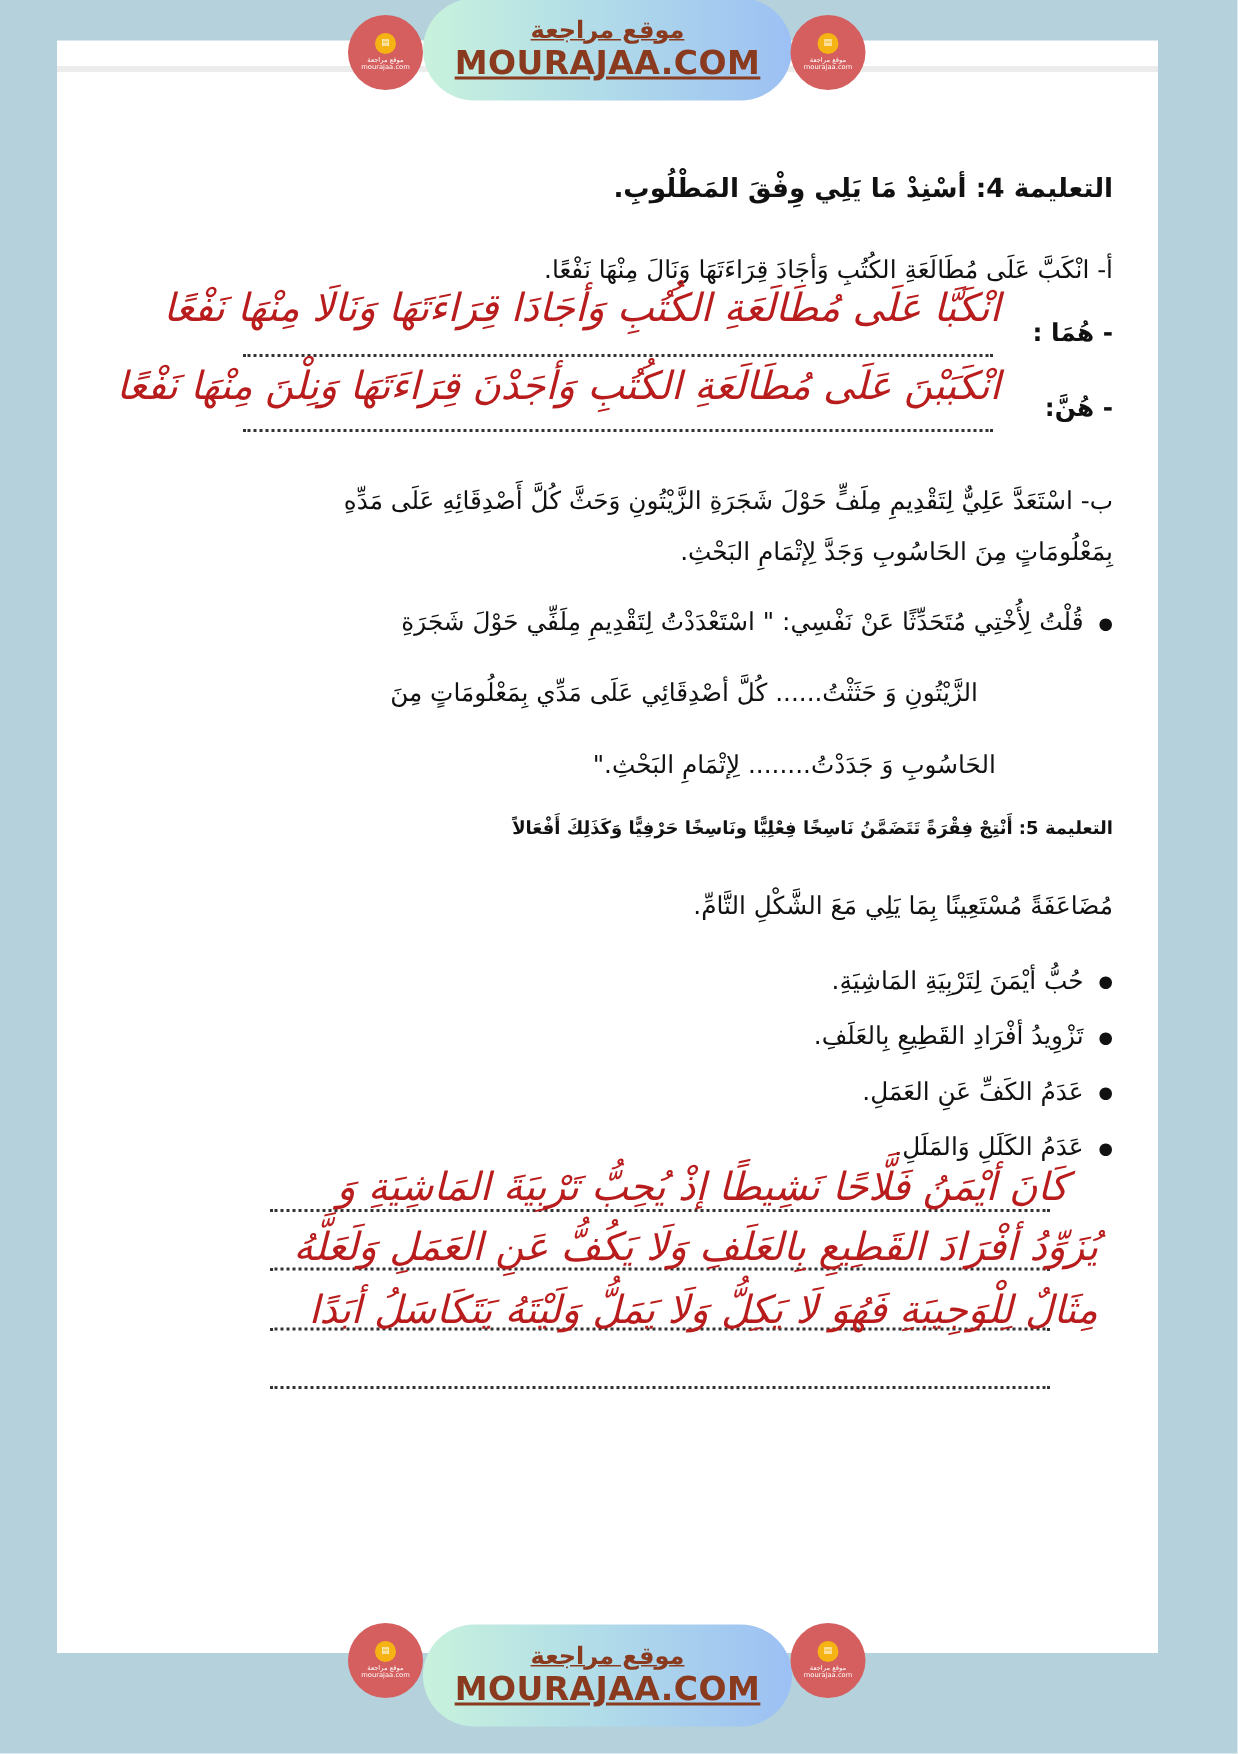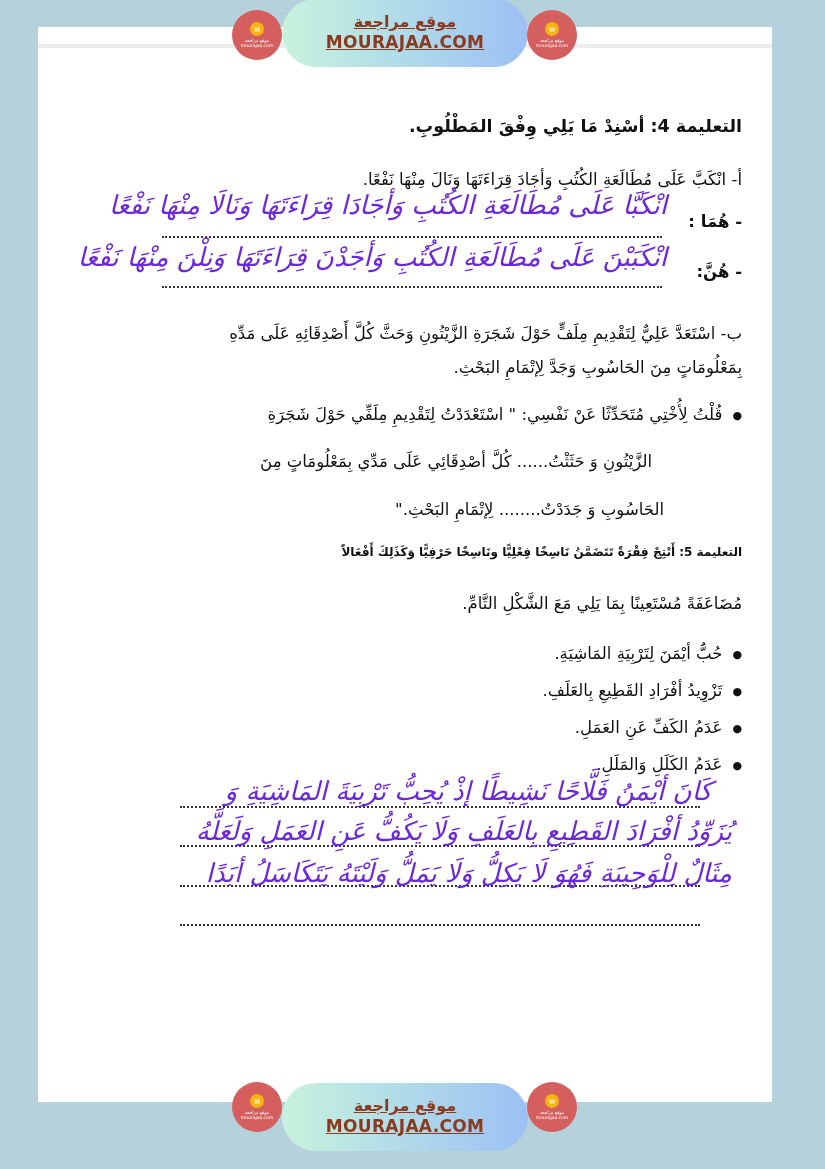--- a/index.html
+++ b/index.html
@@ -24,21 +24,21 @@
     display:flex; flex-direction:column; align-items:center; justify-content:center;
     z-index:5;
   }
   .banner.top { top:-1px; }
   .banner.bottom { top:1083px; }
   .banner .ar, .banner .en {
     color:#8a3a1e; font-weight:bold; text-decoration:underline;
     line-height:1.05;
   }
   .banner .ar { font-size:16px; direction:rtl; }
-  .banner .en { font-size:17px; letter-spacing:0.3px; margin-top:3px; }
+  .banner .en { font-size:22px; letter-spacing:0.3px; margin-top:3px; }
   .badge {
     position:absolute; width:50px; height:50px; border-radius:50%;
     background:#d55e5e; z-index:6;
     display:flex; flex-direction:column; align-items:center; justify-content:center;
   }
   .badge .dot {
     width:14px; height:14px; border-radius:50%; background:#f5b414;
     display:flex; align-items:center; justify-content:center;
     font-size:6px; color:#fff; font-weight:bold;
   }
@@ -52,21 +52,21 @@
   .doc { position:absolute; left:38px; top:0; width:734px; direction:rtl; color:#111; }
   .line {
     position:absolute; right:30px; white-space:nowrap;
     font-family:"DejaVu Sans", sans-serif; font-size:16.5px; font-weight:bold;
   }
   .line.normal { font-weight:normal; }
   .bullet::before { content:"●"; font-size:11px; margin-left:10px; vertical-align:middle; }
   .hw {
     position:absolute; white-space:nowrap;
     font-family:"DejaVu Serif", serif; font-style:italic; font-size:26px;
-    color:#6d28d9; letter-spacing:1px;
+    color:#b91c1c; letter-spacing:1px;
   }
   .dots {
     position:absolute; height:0; border-bottom:2px dotted #333;
   }
 </style>
 </head>
 <body>
 
 <div class="page">
   <div class="page-rule"></div>

